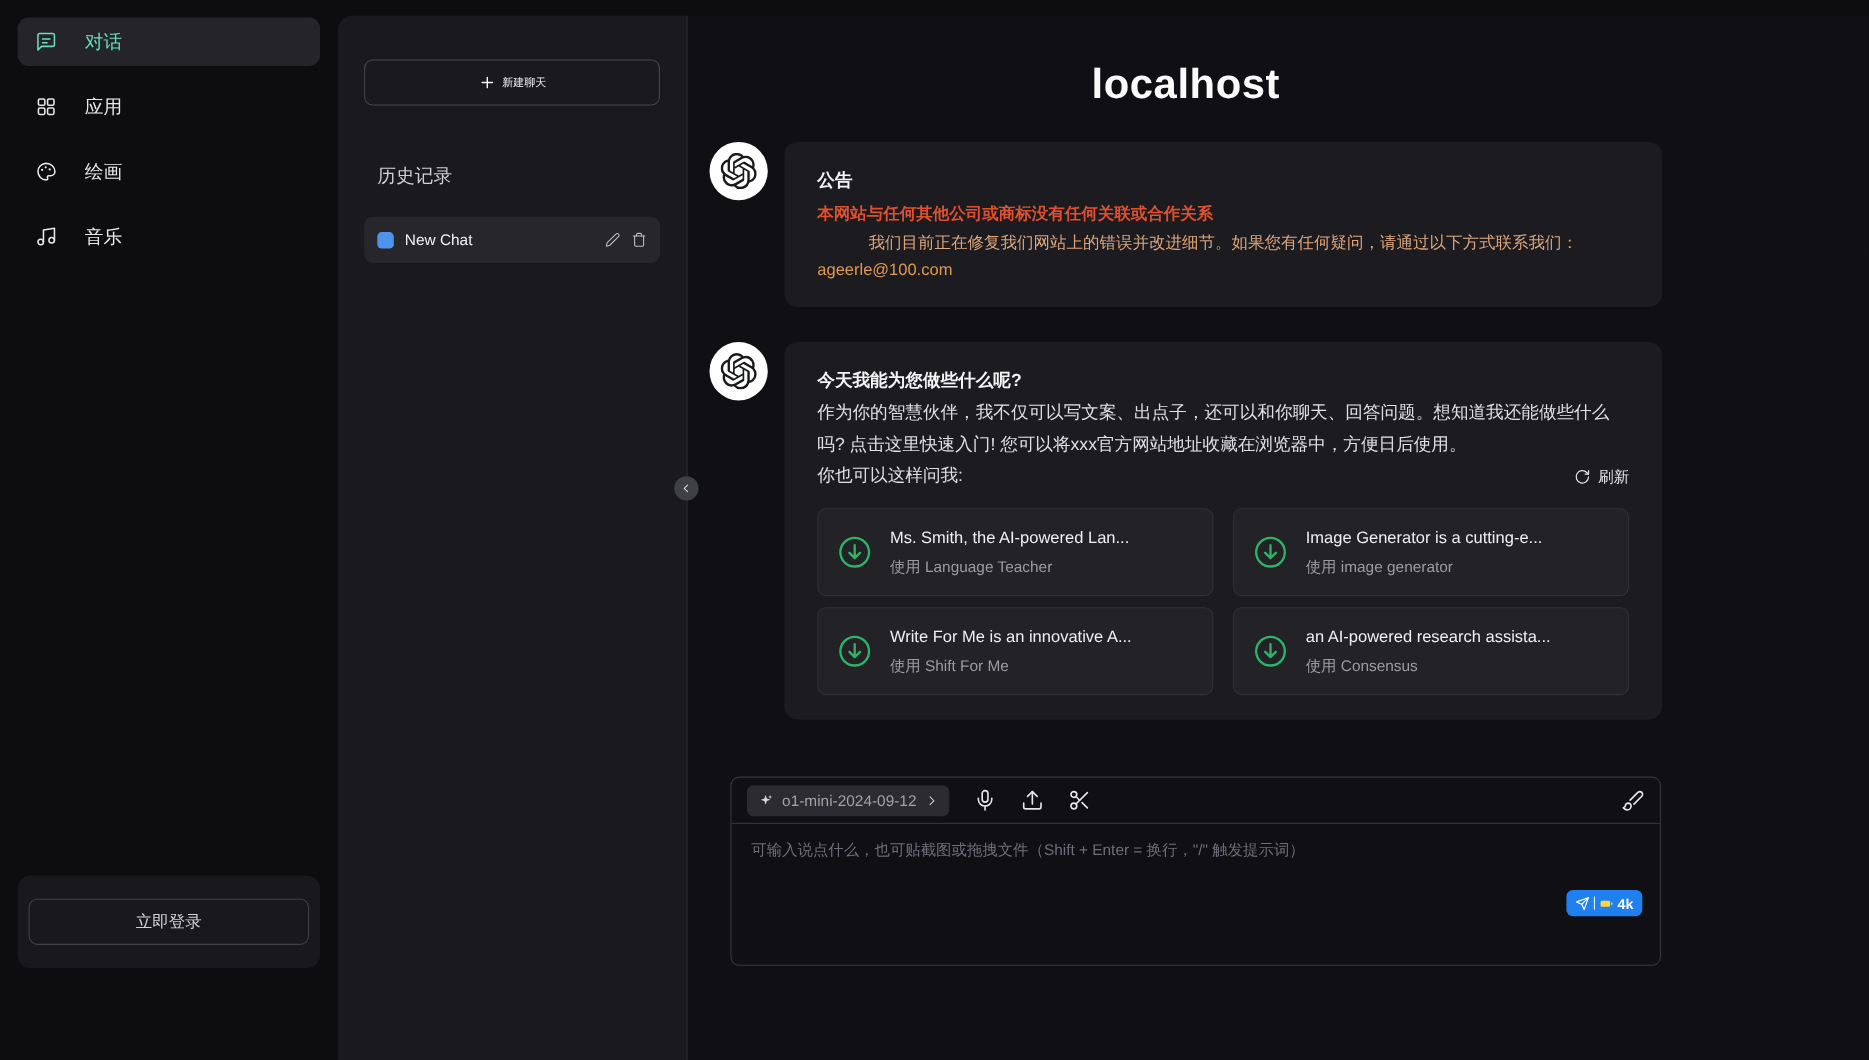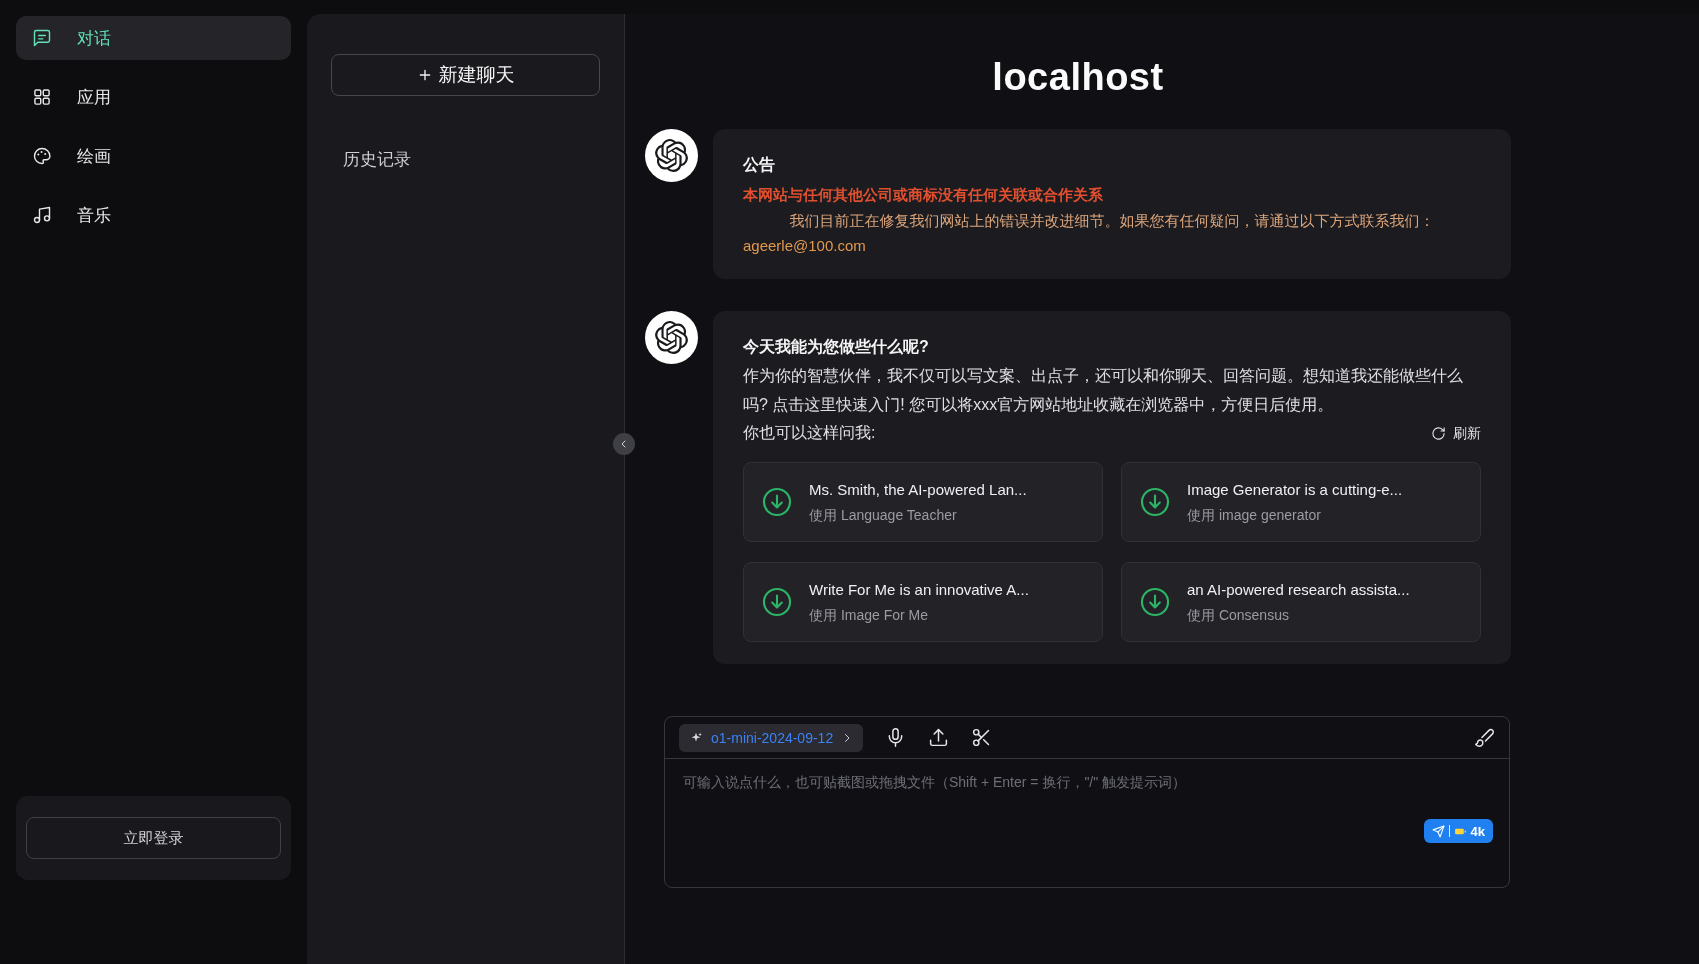--- a/index.html
+++ b/index.html
@@ -17,21 +17,21 @@
   .nav-item.active{background:#242429;color:#63e2b7}
   .nav-item .ic svg{width:20px;height:20px;stroke:currentColor;fill:none;stroke-width:1.7;stroke-linecap:round;stroke-linejoin:round}
   .sidebar-footer{margin-top:auto;background:#19191d;border-radius:12px;padding:21px 10px}
   .login-btn{width:100%;height:42px;background:transparent;border:1px solid #3f3f46;border-radius:8px;color:#d4d4d8;font-size:15px;cursor:pointer;font-family:inherit}
 
   
   .right{flex:1;display:flex;margin-top:14px;border-radius:14px 0 0 0;overflow:hidden;background:#101014;min-width:0}
 
   
   .chat-list{width:318px;flex-shrink:0;background:#1a1a1e;border-right:1px solid #2c2c31;padding:40px 24px;box-sizing:border-box;position:relative}
-  .new-chat-btn{width:100%;height:42px;display:flex;align-items:center;justify-content:center;gap:6px;background:transparent;border:1px solid #46464d;border-radius:8px;color:#f4f4f5;font-size:19px;cursor:pointer;font-family:Liberation Serif, serif}
+  .new-chat-btn{width:100%;height:42px;display:flex;align-items:center;justify-content:center;gap:6px;background:transparent;border:1px solid #46464d;border-radius:8px;color:#f4f4f5;font-size:10px;cursor:pointer;font-family:Liberation Serif, serif}
   .new-chat-btn .ic svg{width:16px;height:16px;stroke:currentColor;fill:none;stroke-width:2;stroke-linecap:round}
   .history-label{margin:52px 0 0 12px;font-size:17px;color:#cfcfd4}
   .chat-item{margin-top:26px;height:42px;background:#26262b;border-radius:8px;display:flex;align-items:center;gap:10px;padding:0 12px;cursor:pointer}
   .chat-item-icon{width:15px;height:15px;border-radius:4px;background:#4e94ec;flex-shrink:0}
   .chat-item-title{font-size:14px;color:#f4f4f5}
   .row-icons{margin-left:auto;display:flex;gap:10px;color:#bcbcc4}
   .row-icons .ic-sm svg{width:14px;height:14px;stroke:currentColor;fill:none;stroke-width:1.7;stroke-linecap:round;stroke-linejoin:round}
   .collapse-btn{position:absolute;right:-11px;top:419px;width:22px;height:22px;border-radius:50%;background:#3f3f46;border:none;color:#d4d4d8;display:flex;align-items:center;justify-content:center;cursor:pointer;z-index:5;padding:0}
   .collapse-btn svg{width:12px;height:12px;stroke:currentColor;fill:none;stroke-width:2;stroke-linecap:round;stroke-linejoin:round}
 
@@ -42,32 +42,32 @@
   .msg-row{display:flex;gap:15px;margin-bottom:32px;align-items:flex-start}
   .avatar{width:53px;height:53px;border-radius:50%;background:#ffffff;display:flex;align-items:center;justify-content:center;flex-shrink:0}
   .avatar svg{width:33px;height:33px;fill:#191a1c}
   .bubble{flex:1;background:#1b1b20;border-radius:12px;padding:22px 30px;font-size:16px;line-height:1.8;color:#e0e0e4;min-width:0}
   .b-title{font-weight:700;color:#f4f4f5;font-size:16px}
   .a-line{font-size:15px;line-height:1.45;margin-top:4px}
   .a-line.bold{font-weight:700}
   .hint-row{display:flex;align-items:center;justify-content:space-between}
   .refresh{display:inline-flex;align-items:center;gap:7px;font-size:14px;color:#e4e4e7;cursor:pointer}
   .refresh svg{width:15px;height:15px;stroke:currentColor;fill:none;stroke-width:1.8;stroke-linecap:round;stroke-linejoin:round}
-  .suggestions{display:grid;grid-template-columns:1fr 1fr;gap:20px 18px;margin-top:14px}
+  .suggestions{display:grid;grid-template-columns:1fr 1fr;gap:10px 18px;margin-top:14px}
   .sug-card{background:#222227;border:1px solid #303036;border-radius:8px;height:80px;display:flex;align-items:center;gap:15px;padding:0 16px;cursor:pointer;box-sizing:border-box;min-width:0}
   .sug-icon{color:#2cb567;flex-shrink:0}
   .sug-icon svg{width:34px;height:34px;stroke:currentColor;fill:none;stroke-width:1.5;stroke-linecap:round;stroke-linejoin:round}
   .sug-text{min-width:0;line-height:1.35}
   .sug-title{font-size:15px;color:#f0f0f2;white-space:nowrap;overflow:hidden;text-overflow:ellipsis}
   .sug-sub{font-size:14px;color:#9b9ba3;margin-top:6px}
 
   
   .composer{width:846px;margin:20px 0 0 19px;border:1px solid #36363c;border-radius:8px;background:#101014;box-sizing:border-box}
   .toolbar{height:41px;display:flex;align-items:center;gap:22px;padding:0 14px;border-bottom:1px solid #36363c}
-  .model-chip{display:flex;align-items:center;gap:8px;height:28px;padding:0 10px;background:#2b2b31;border:none;border-radius:6px;color:#3b82f6;font-size:14px;cursor:pointer;font-family:inherit}
+  .model-chip{display:flex;align-items:center;gap:8px;height:28px;padding:0 10px;background:#2b2b31;border:none;border-radius:6px;color:#a3a3a3;font-size:14px;cursor:pointer;font-family:inherit}
   .model-chip .ic svg{width:14px;height:14px}
   .model-chip .chev svg{width:12px;height:12px;stroke:#c8c8cf;fill:none;stroke-width:2;stroke-linecap:round;stroke-linejoin:round}
   .tool-btn{background:none;border:none;color:#e6e6ea;padding:0;cursor:pointer;display:flex}
   .tool-btn svg{width:21px;height:21px;stroke:currentColor;fill:none;stroke-width:1.7;stroke-linecap:round;stroke-linejoin:round}
   .toolbar-spacer{flex:1}
   .composer-body{position:relative;height:128px}
   .composer-body textarea{width:100%;height:100%;background:transparent;border:none;outline:none;resize:none;color:#e4e4e7;font-size:14px;padding:15px 18px;font-family:inherit;box-sizing:border-box}
   .composer-body textarea::placeholder{color:#6e6e78}
   .token-badge{position:absolute;right:16px;bottom:44px;height:24px;display:flex;align-items:center;gap:4px;background:#2080f0;border-radius:6px;padding:0 8px;color:#fff;font-size:13px;font-weight:700;cursor:pointer}
   .token-badge .ic svg{width:13px;height:13px}
@@ -130,20 +130,38 @@
     <section class="chat-list">
       <button class="new-chat-btn">
         <span class="ic">
           <svg viewBox="0 0 24 24">
               <path d="M12 5v14M5 12h14"></path>
             </svg>
         </span>
         <span>新建聊天</span>
       </button>
       <div class="history-label">历史记录</div>
+      <div class="chat-item">
+        <span class="chat-item-icon"></span>
+        <span class="chat-item-title">New Chat</span>
+        <span class="row-icons">
+          <span class="ic-sm">
+            <svg viewBox="0 0 24 24">
+                <path d="M17 3a2.83 2.83 0 1 1 4 4L7.5 20.5 2 22l1.5-5.5Z"></path>
+              </svg>
+          </span>
+          <span class="ic-sm">
+            <svg viewBox="0 0 24 24">
+                <path d="M3 6h18"></path>
+                <path d="M19 6v14a2 2 0 0 1-2 2H7a2 2 0 0 1-2-2V6"></path>
+                <path d="M8 6V4a2 2 0 0 1 2-2h4a2 2 0 0 1 2 2v2"></path>
+              </svg>
+          </span>
+        </span>
+      </div>
       <button class="collapse-btn">
         <svg viewBox="0 0 24 24">
             <path d="M14 6l-6 6 6 6"></path>
           </svg>
       </button>
     </section>
 
     <section class="main">
       <div class="content">
         <h1 class="main-title">localhost</h1>
@@ -208,21 +226,21 @@
               </div>
               <div class="sug-card">
                 <span class="sug-icon">
                   <svg viewBox="0 0 24 24">
                       <circle cx="12" cy="12" r="9.2"></circle>
                       <path d="M12 7.5v8M8.6 12.4 12 15.8l3.4-3.4"></path>
                     </svg>
                 </span>
                 <span class="sug-text">
                   <div class="sug-title">Write For Me is an innovative A...</div>
-                  <div class="sug-sub">使用 Image For Me</div>
+                  <div class="sug-sub">使用 Shift For Me</div>
                 </span>
               </div>
               <div class="sug-card">
                 <span class="sug-icon">
                   <svg viewBox="0 0 24 24">
                       <circle cx="12" cy="12" r="9.2"></circle>
                       <path d="M12 7.5v8M8.6 12.4 12 15.8l3.4-3.4"></path>
                     </svg>
                 </span>
                 <span class="sug-text">

